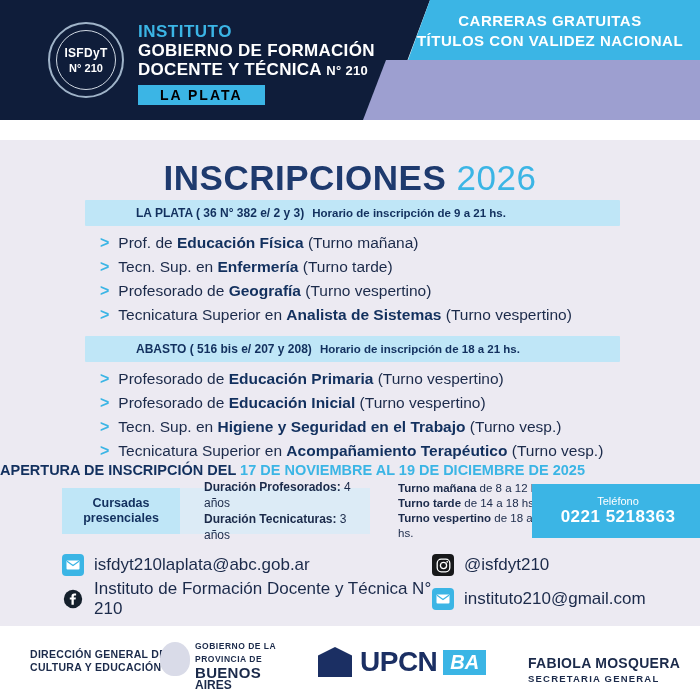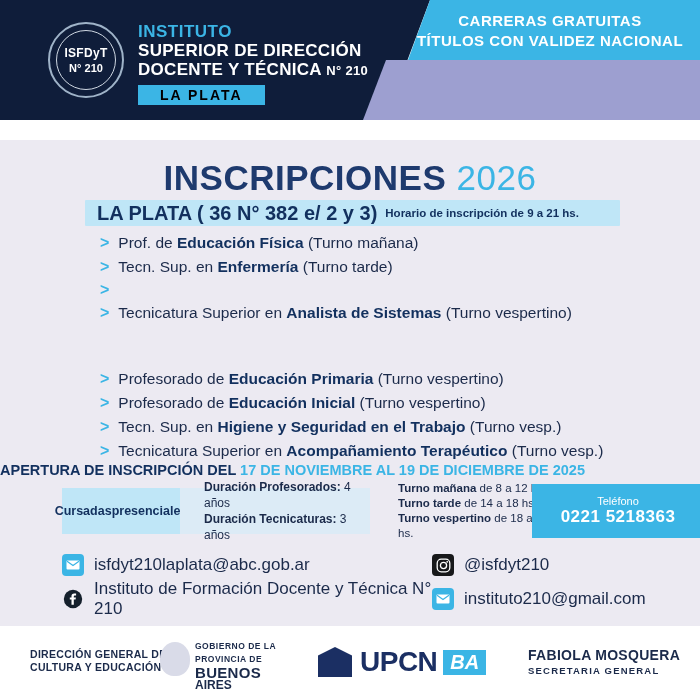--- a/index.html
+++ b/index.html
@@ -173,22 +173,23 @@
     height: 26px;
     background: #bfe6f7;
     display: flex;
     align-items: center;
     padding-left: 12px;
     box-sizing: border-box;
     border-radius: 1px;
   }
   .bar-main {
     color: #12305e;
-    font-size: 20px;
-    font-weight: bold;
+    font-size: 12px;
+    font-weight: bold;
+    margin-left: 39px;
   }
   .bar-sub {
     color: #12305e;
     font-size: 11.5px;
     font-weight: bold;
     margin-left: 8px;
   }
   #bar-laplata { top: 60px; }
   #bar-abasto { top: 196px; }
 
@@ -230,20 +231,21 @@
   }
   .box-cursadas {
     position: absolute;
     left: 0; top: 0;
     width: 118px; height: 46px;
     background: #bfe6f7;
     color: #12305e;
     font-size: 12.5px;
     font-weight: bold;
     display: flex;
+    flex-direction: column;
     align-items: center;
     justify-content: center;
     line-height: 15px;
   }
   .box-duracion {
     position: absolute;
     left: 118px; top: 0;
     width: 190px; height: 46px;
     background: #dcebf6;
     color: #1b2a4a;
@@ -375,21 +377,21 @@
     margin-left: 6px;
     background: #3bb5e5;
     color: #ffffff;
     font-size: 20px;
     font-weight: bold;
     padding: 1px 7px;
     font-style: italic;
   }
   .f-fabiola {
     position: absolute;
-    top: 28px; left: 528px;
+    top: 36px; left: 528px;
     color: #1b2a4a;
     line-height: 15px;
   }
   .fab-1 { font-size: 14px; font-weight: bold; letter-spacing: 0.3px; }
   .fab-2 { font-size: 9.5px; font-weight: bold; letter-spacing: 1.2px; }
 </style>
 </head>
 <body>
 
 <div class="poster">
@@ -409,21 +411,21 @@
 
     <div class="logo-shield">
       <div class="shield-outer"></div>
       <div class="shield-inner"></div>
       <div class="shield-t1">ISFDyT</div>
       <div class="shield-t2">N° 210</div>
     </div>
 
     <div class="inst-block">
       <div class="inst-l1">INSTITUTO</div>
-      <div class="inst-l2">SUPERIOR DE DIRECCIÓN</div>
+      <div class="inst-l2">GOBIERNO DE FORMACIÓN</div>
       <div class="inst-l3">
         <span>DOCENTE Y TÉCNICA</span>
         <span class="inst-sup">N° 210</span>
       </div>
       <div class="laplata-badge">LA PLATA</div>
     </div>
   </div>
 
   <div class="sep-band"></div>
 
@@ -443,27 +445,32 @@
       <div class="course">
         <span class="chev">&gt;</span>
         <span><span>Prof. de </span><b>Educación Física</b><span> (Turno mañana)</span></span>
       </div>
       <div class="course">
         <span class="chev">&gt;</span>
         <span><span>Tecn. Sup. en </span><b>Enfermería</b><span> (Turno tarde)</span></span>
       </div>
       <div class="course">
         <span class="chev">&gt;</span>
+        <span><span>Profesorado de </span><b>Geografía</b><span> (Turno vespertino)</span></span>
       </div>
       <div class="course">
         <span class="chev">&gt;</span>
         <span><span>Tecnicatura Superior en </span><b>Analista de Sistemas</b><span> (Turno vespertino)</span></span>
       </div>
     </div>
 
+    <div class="section-bar" id="bar-abasto">
+      <span class="bar-main">ABASTO ( 516 bis e/ 207 y 208)</span>
+      <span class="bar-sub">Horario de inscripción de 18 a 21 hs.</span>
+    </div>
 
     <div class="course-list" id="list-abasto">
       <div class="course">
         <span class="chev">&gt;</span>
         <span><span>Profesorado de </span><b>Educación Primaria</b><span> (Turno vespertino)</span></span>
       </div>
       <div class="course">
         <span class="chev">&gt;</span>
         <span><span>Profesorado de </span><b>Educación Inicial</b><span> (Turno vespertino)</span></span>
       </div>

